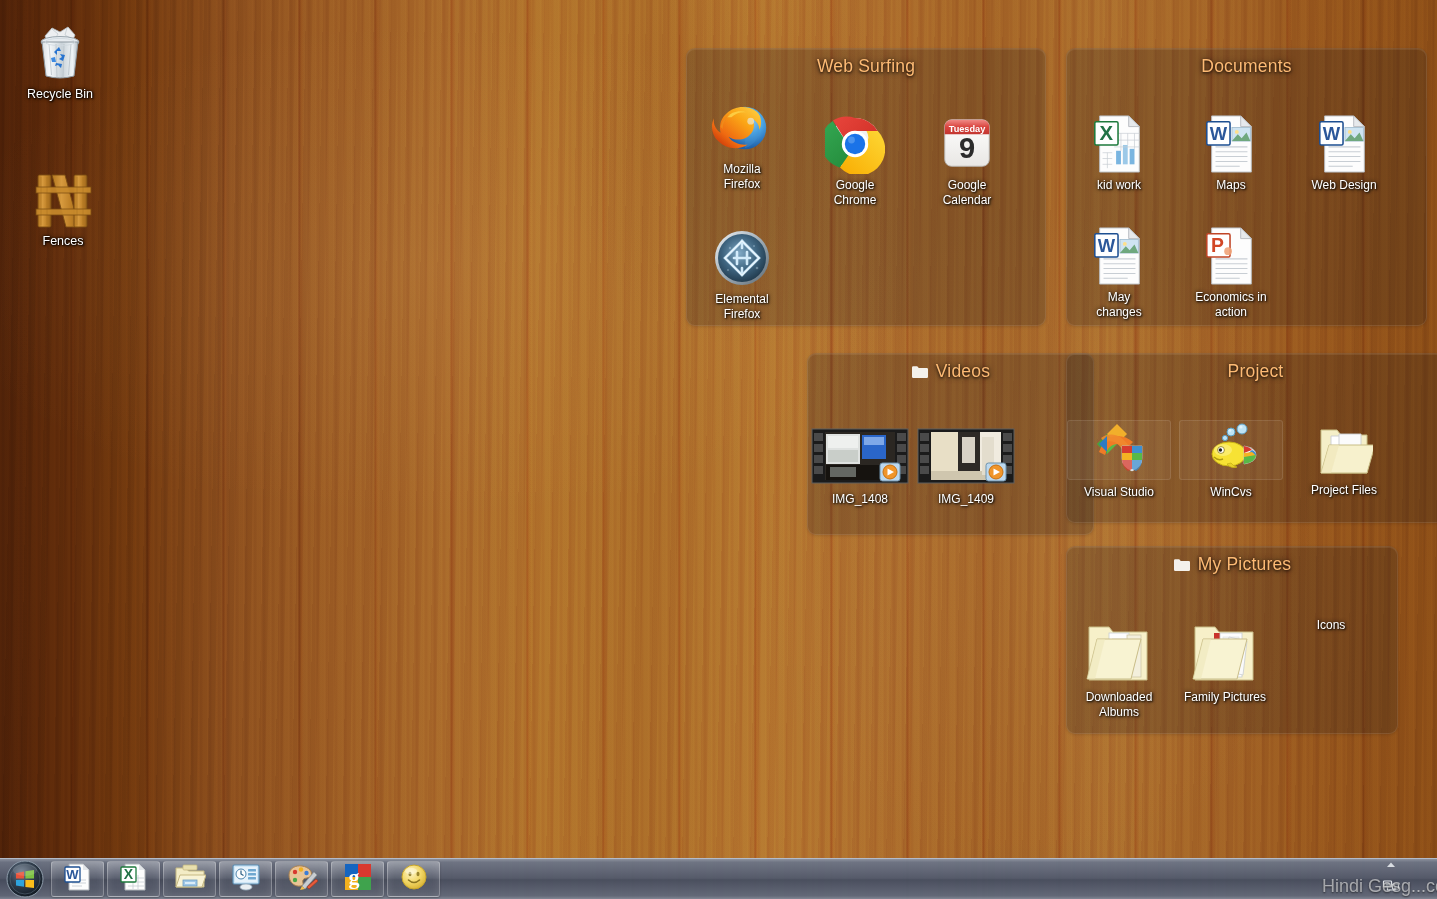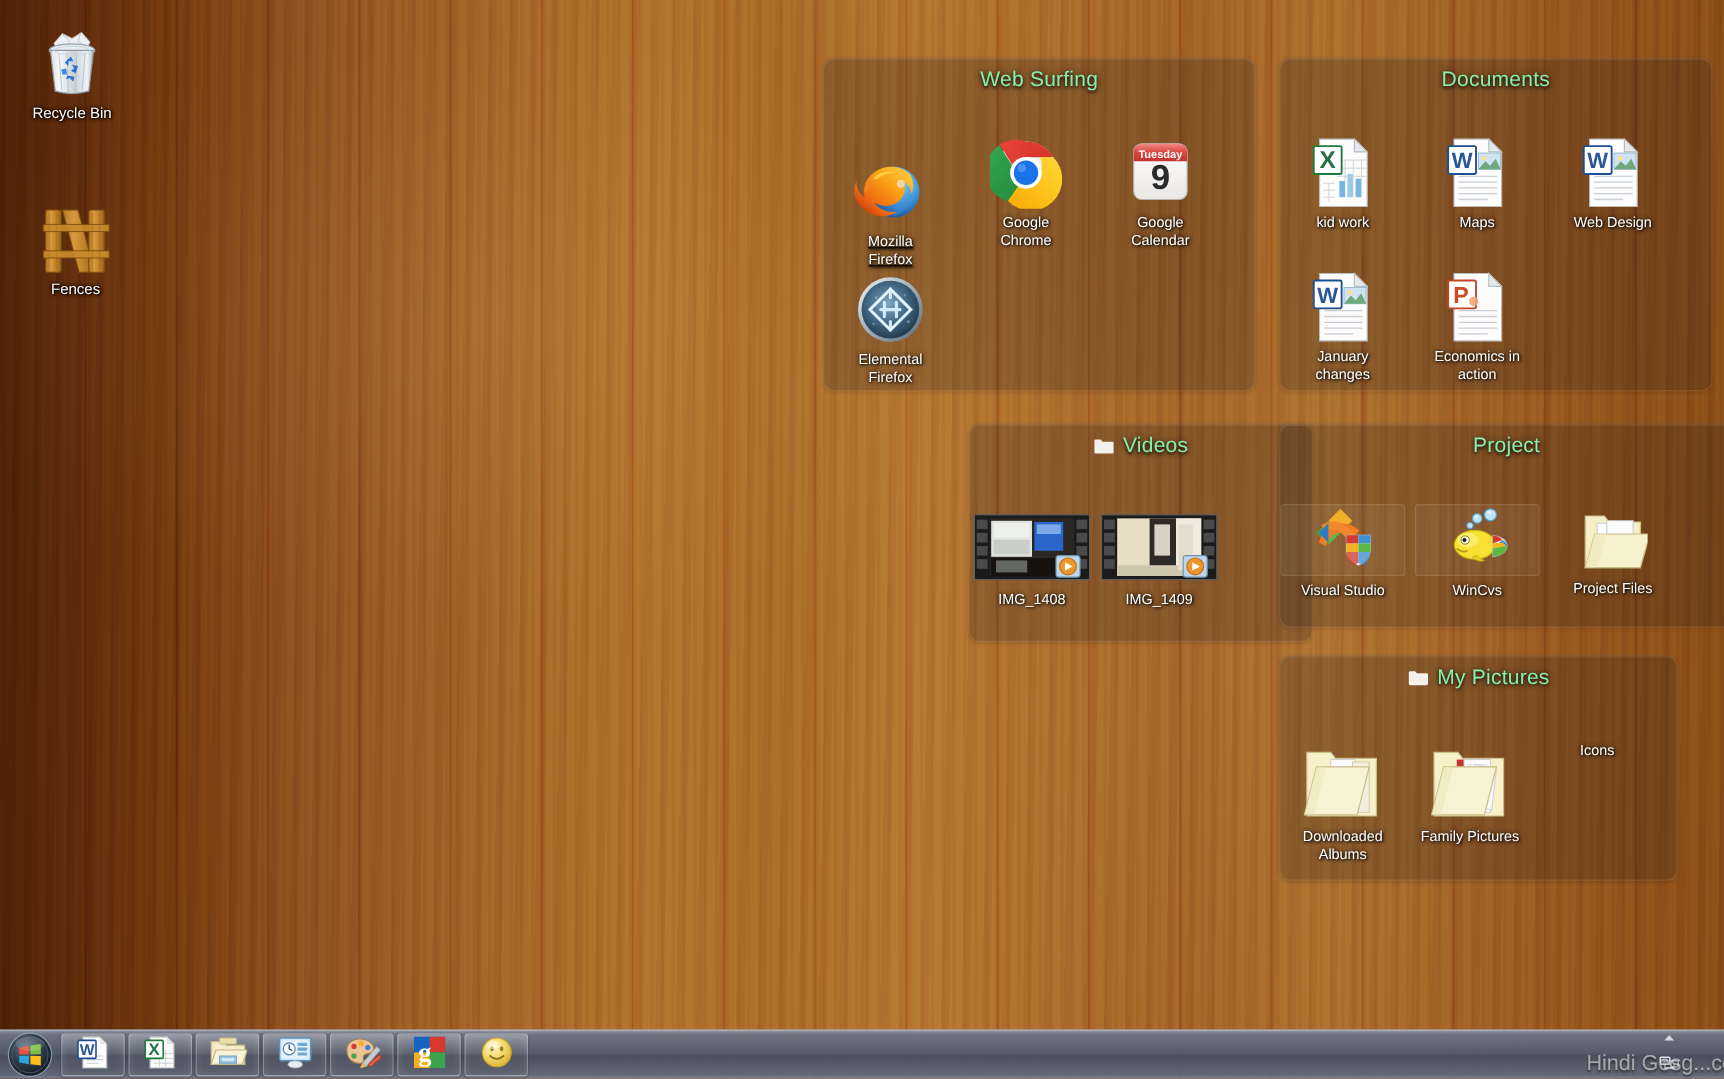--- a/index.html
+++ b/index.html
@@ -87,21 +87,21 @@
     position:absolute;
     border-radius:9px;
     background:rgba(30,14,4,0.17);
     border:1px solid rgba(255,225,190,0.13);
     box-shadow: inset 0 1px 0 rgba(255,230,200,0.09),
                 0 1px 3px rgba(0,0,0,0.12);
     backdrop-filter:saturate(0.9) brightness(0.96);
   }
   .fence-title {
     text-align:center;
-    color:#86efac;
+    color:#fdba74;
     font-size:17.5px;
     letter-spacing:.2px;
     padding-top:7px;
     text-shadow:0 1px 3px rgba(0,0,0,.85), 0 0 6px rgba(0,0,0,.6);
     display:flex; align-items:center; justify-content:center; gap:7px;
     user-select:none;
   }
   .fence-body { position:relative; }
 
   .f-icon {
@@ -259,21 +259,21 @@
   </div>
   <div class="lbl">Fences</div>
 </div>
 
 <div class="fence" style="left:686px; top:48px; width:360px; height:278px;">
   <div class="fence-title">
     <span>Web Surfing</span>
   </div>
   <div class="fence-body">
 
-    <div class="f-icon" style="left:3px; top:54px;text-decoration:underline;">
+    <div class="f-icon" style="left:3px; top:22px;">
       <div class="ico">
         <svg width="62" height="60" viewBox="0 0 62 62">
           <defs>
             <radialGradient id="ffGlobe" cx="0.62" cy="0.35" r="0.62">
               <stop offset="0" stop-color="#bfe7fb"></stop>
                 <stop offset="0.45" stop-color="#4ea9e8"></stop>
               <stop offset="1" stop-color="#1f5fa8"></stop>
             </radialGradient>
             <linearGradient id="ffFlame" x1="0" y1="1" x2="1" y2="0">
               <stop offset="0" stop-color="#b81f06"></stop>
@@ -489,21 +489,21 @@
             <path d="M13 34 H46"></path>
               <path d="M13 39 H46"></path>
               <path d="M13 44 H46"></path>
             <path d="M13 49 H46"></path>
               <path d="M13 54 H38"></path>
           </g>
           <rect x="4" y="8" width="24" height="24" rx="1.5" fill="#fff" stroke="#1d4f91" stroke-width="1.6"></rect>
           <text x="16" y="27" font-family="Liberation Sans, sans-serif" font-size="19" font-weight="bold" fill="#2b579a" text-anchor="middle">W</text>
         </svg>
       </div>
-      <div class="lbl" style="white-space:pre-line">January
+      <div class="lbl" style="white-space:pre-line">May
 changes</div>
     </div>
 
     <div class="f-icon" style="left:112px; top:150px;">
       <div class="ico">
         <svg width="58" height="60" viewBox="0 0 58 62">
           <path d="M9 2 h30 l11 11 v47 h-41 z" fill="#fdfdfd" stroke="#b9bdc2" stroke-width="1"></path>
           <path d="M39 2 l11 11 h-11 z" fill="#e6e9ec" stroke="#b9bdc2" stroke-width="1"></path>
           <g stroke="#c8ced4" stroke-width="1.1">
             <path d="M13 34 H46"></path>

